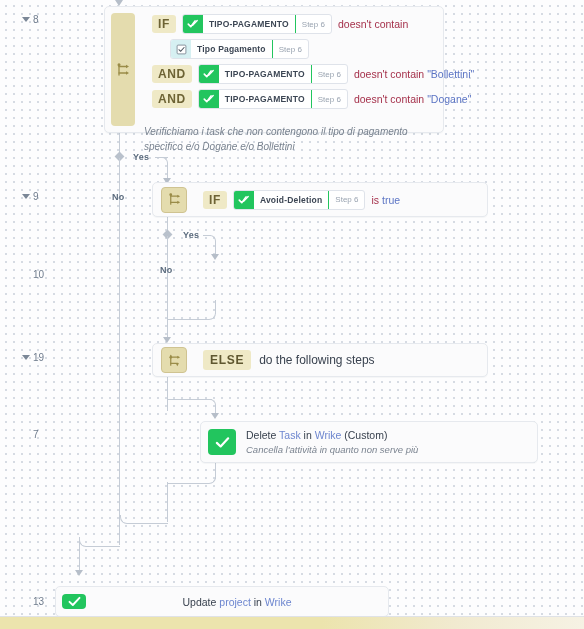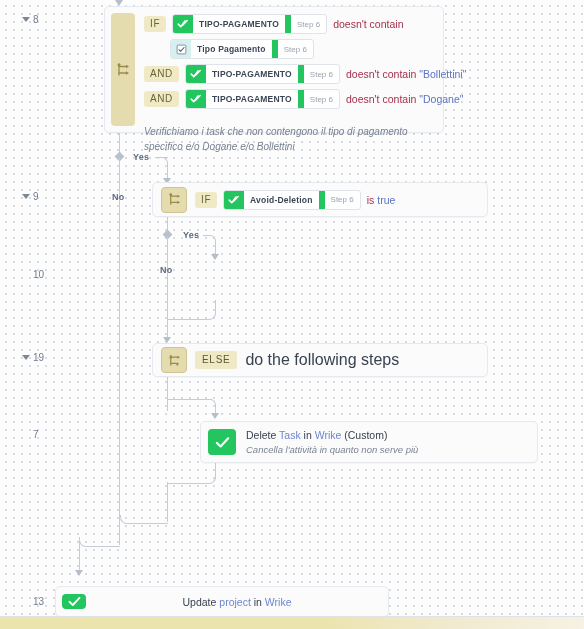--- a/index.html
+++ b/index.html
@@ -74,39 +74,39 @@
     border-radius:4px; display:flex;align-items:center;justify-content:center;
     flex:none; margin:6px 0 6px 8px;
   }
 
   .card-body { padding:7px 9px 8px 9px; display:flex; flex-direction:column; gap:5px; flex:1; min-width:0; }
 
   .cond-row { display:flex; align-items:center; gap:6px; }
 
   .chip-kw {
     background:#efe9c6; color:#6d6334; border-radius:3px;
-    font-size:10px; font-weight:normal; letter-spacing:.6px;
-    padding:3px 6px; line-height:1; flex:none;
+    font-size:12px; font-weight:bold; letter-spacing:.6px;
+    padding:3px 6px; line-height:1; flex:none;margin-left:8px;
   }
   .chip-kw.else { background:#efe9c6; color:#5f5730; letter-spacing:.7px; padding:4px 7px; }
 
   .token {
     display:flex; align-items:stretch; border:1px solid #dfe3ea;
     border-radius:3px; background:#ffffff; overflow:hidden; flex:none;
   }
   .token .tk-icon {
     width:20px; background:#22c55e; display:flex; align-items:center; justify-content:center; flex:none;
   }
   .token .tk-icon.cyan { background:#d6f0f2; }
   .token .tk-name {
     font-size:8.5px; font-weight:bold; color:#3c4654; padding:4px 6px;
     letter-spacing:.2px; display:flex; align-items:center; white-space:nowrap;
   }
   .token .tk-step {
-    font-size:8px; color:#99a3b0; padding:4px 6px; border-left:6px solid #22c55e;
+    font-size:8px; color:#99a3b0; padding:4px 6px; border-left:1px solid #22c55e;
     display:flex; align-items:center; white-space:nowrap;
   }
 
   .op { font-size:10.5px; color:#a5314b; white-space:nowrap; }
   .op .val { color:#5b74c4; }
 
   .desc {
     font-size:10px; color:#78828f; font-style:italic; line-height:1.45;
     margin-top:11px; max-width:300px;
   }
@@ -117,21 +117,21 @@
     display:flex; align-items:center; justify-content:center;
     flex:none; margin:7px 0 7px 7px;
   }
   .act-icon.small { width:24px; margin:6px 0 6px 6px; }
   .act-body { padding:8px 10px; display:flex; flex-direction:column; gap:3px; justify-content:center; flex:1; }
   .act-title { font-size:10.5px; color:#39424f; white-space:nowrap; }
   .act-title .obj { color:#6d86cf; }
   .act-title .sub { color:#39424f; }
   .act-desc { font-size:9.5px; color:#7b8490; font-style:italic; white-space:nowrap; }
 
-  .else-text { font-size:16px; color:#39424f; display:flex; align-items:center; }
+  .else-text { font-size:12px; color:#39424f; display:flex; align-items:center; }
 
   
   #bottom-strip {
     position:absolute; left:0; right:0; bottom:0; height:13px;
     background:linear-gradient(90deg,#ece4ad 0%,#ece4ad 55%,#f1ead0 78%,#f6f2e4 100%);
     border-top:1px solid #dfe2e7;
   }
 </style>
 </head>
 <body>

